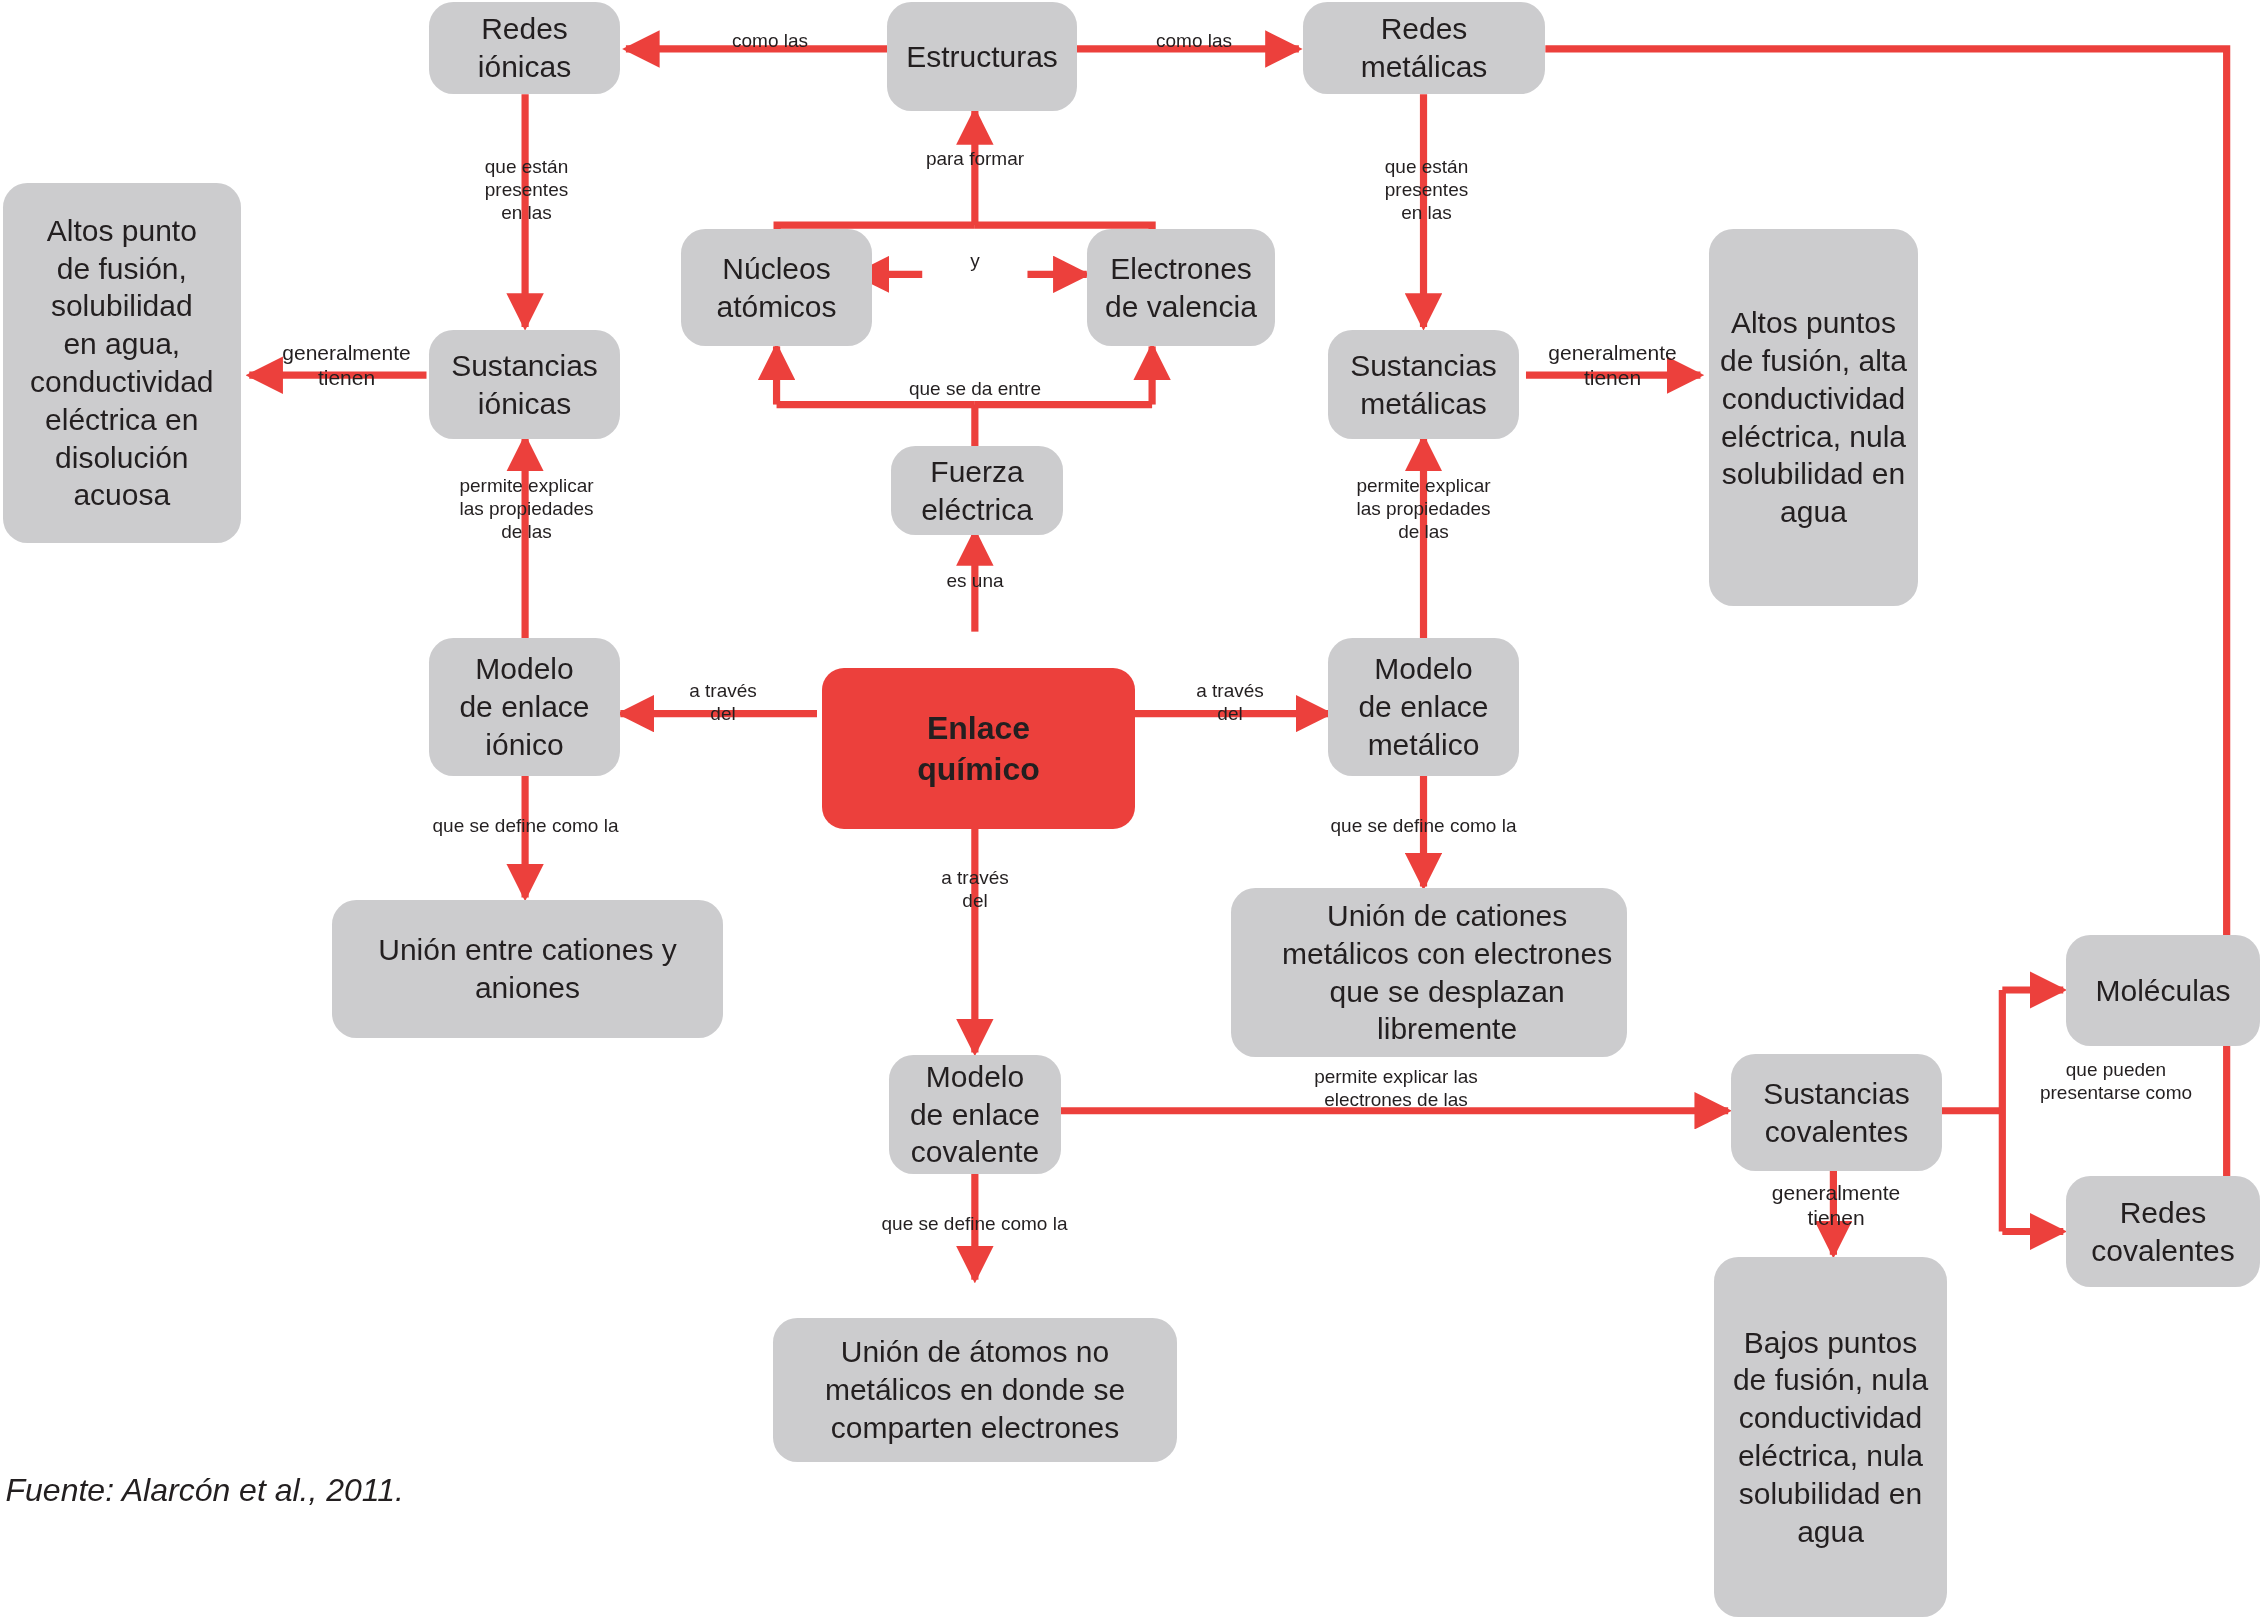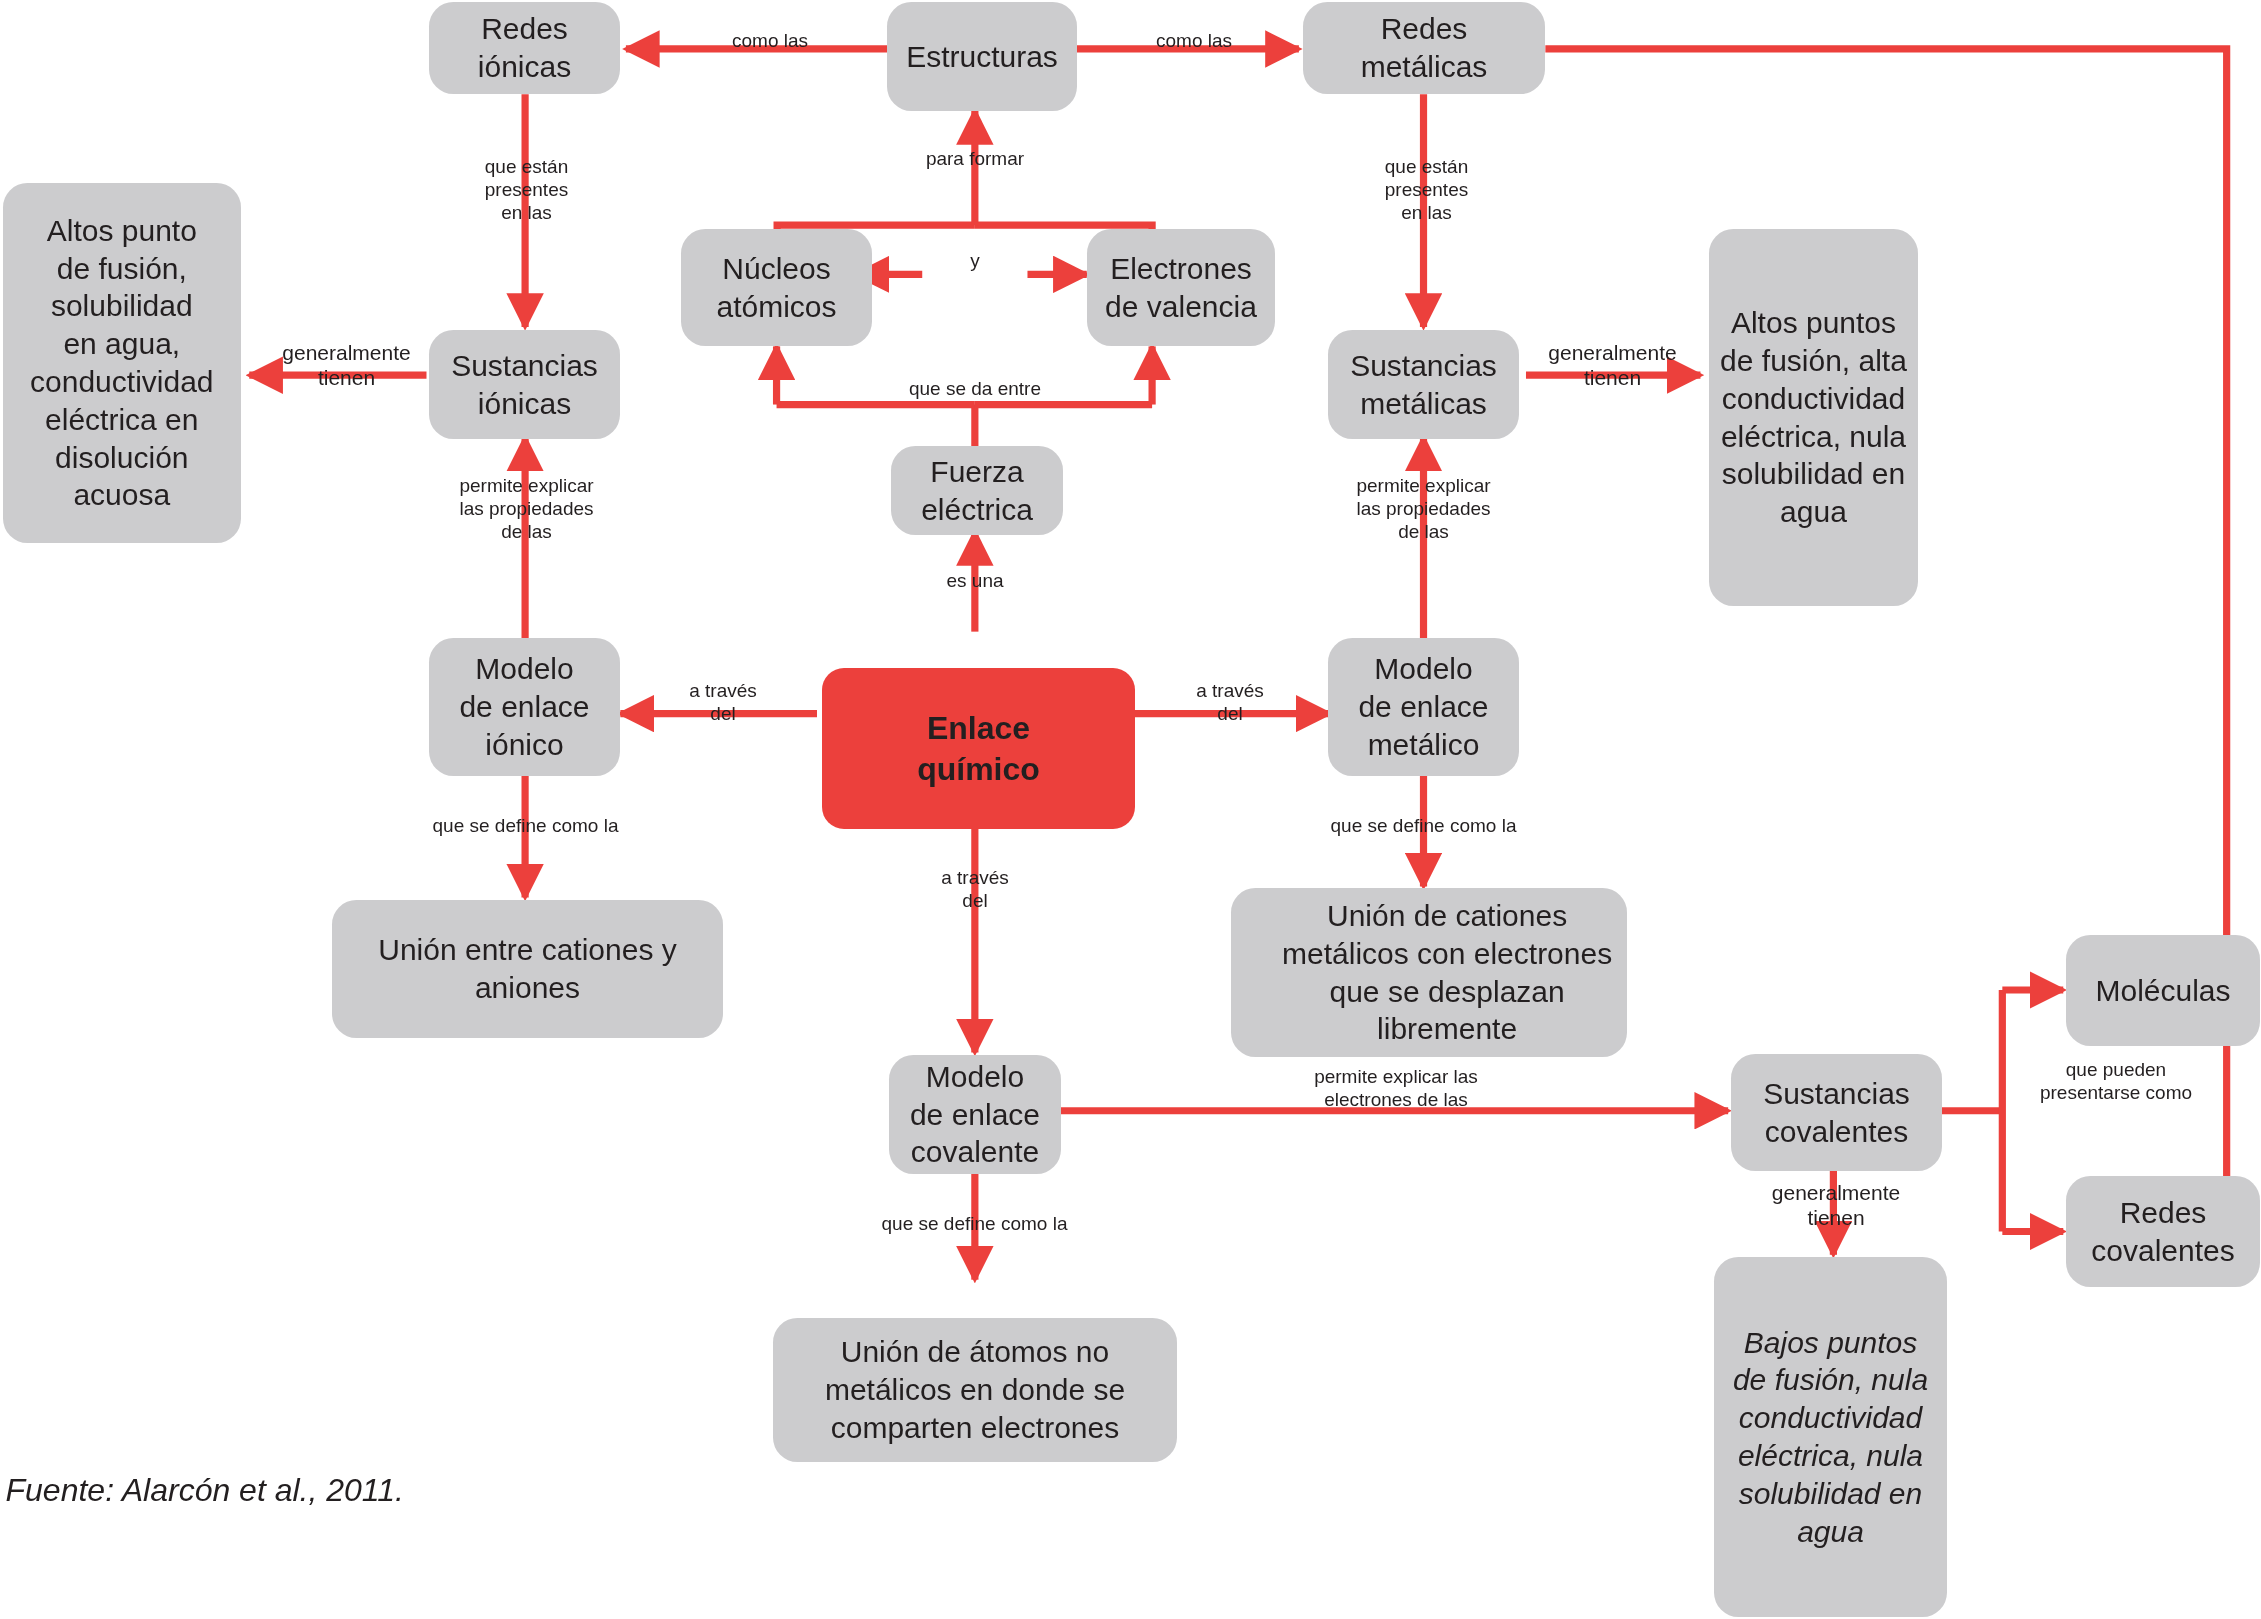--- a/index.html
+++ b/index.html
@@ -204,21 +204,21 @@
 <div class="node grey" style="left:1731px; top:1054px; width:211px;  height:117px;">Sustancias
 covalentes</div>
 
 <div class="node grey" style="left:2066px; top:1176px; width:194px;  height:111px;">Redes
 covalentes</div>
 
 <div class="node grey" style="left:773px; top:1284px; width:404px;  height:144px;margin-top:34px;">Unión de átomos no
 metálicos en donde se
 comparten electrones</div>
 
-<div class="node grey" style="left:1714px; top:1257px; width:233px;  height:360px;font-style:italic;">Bajos puntos
+<div class="node grey" style="left:1714px; top:1257px; width:233px;  height:360px;">Bajos puntos
 de fusión, nula
 conductividad
 eléctrica, nula
 solubilidad en
 agua</div>
 
 <div class="link-label" style="left:659px; top:29px;  width:222px;">como las</div>
 
 <div class="link-label" style="left:1086px; top:29px;  width:216px;">como las</div>
 

